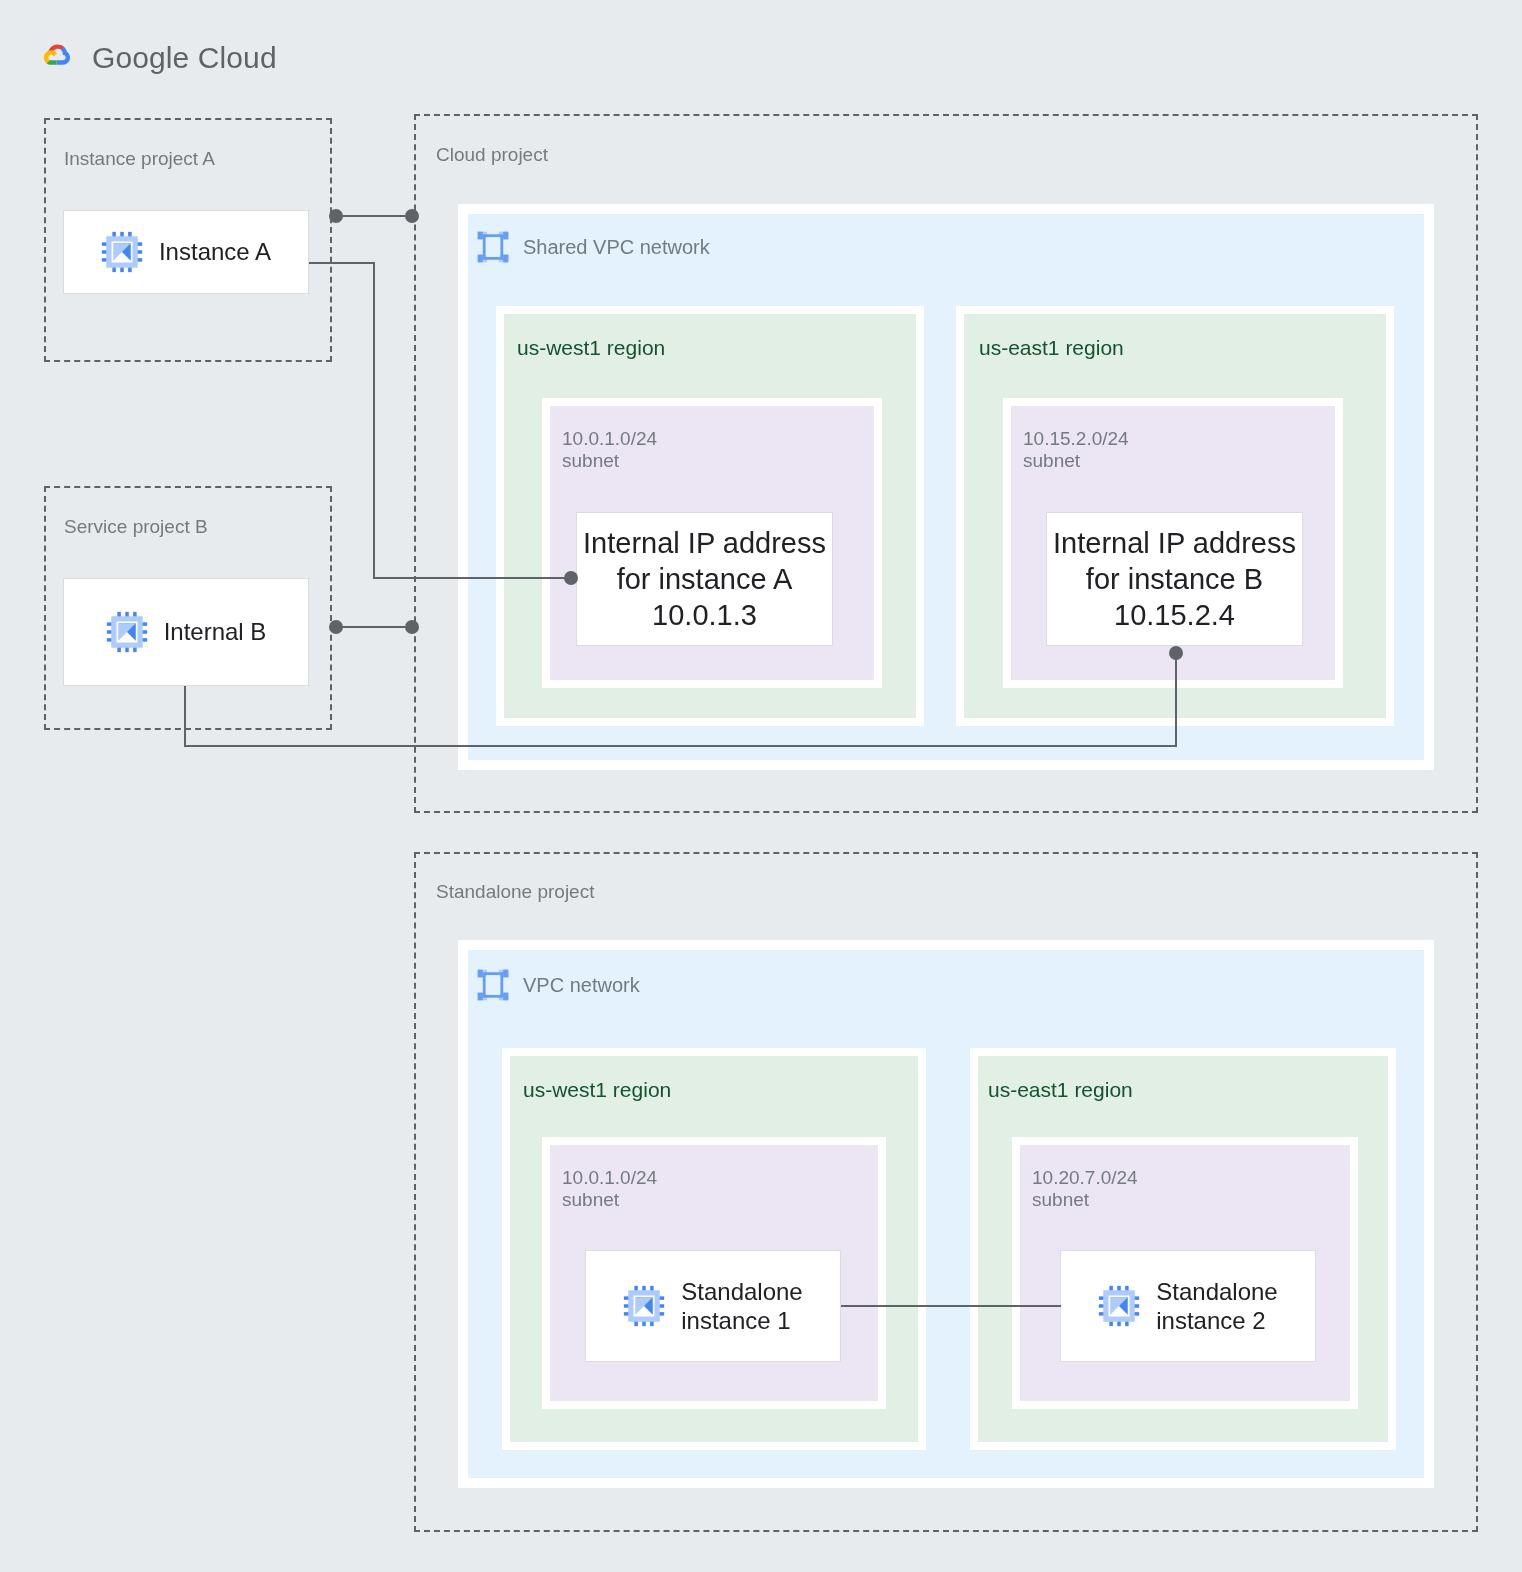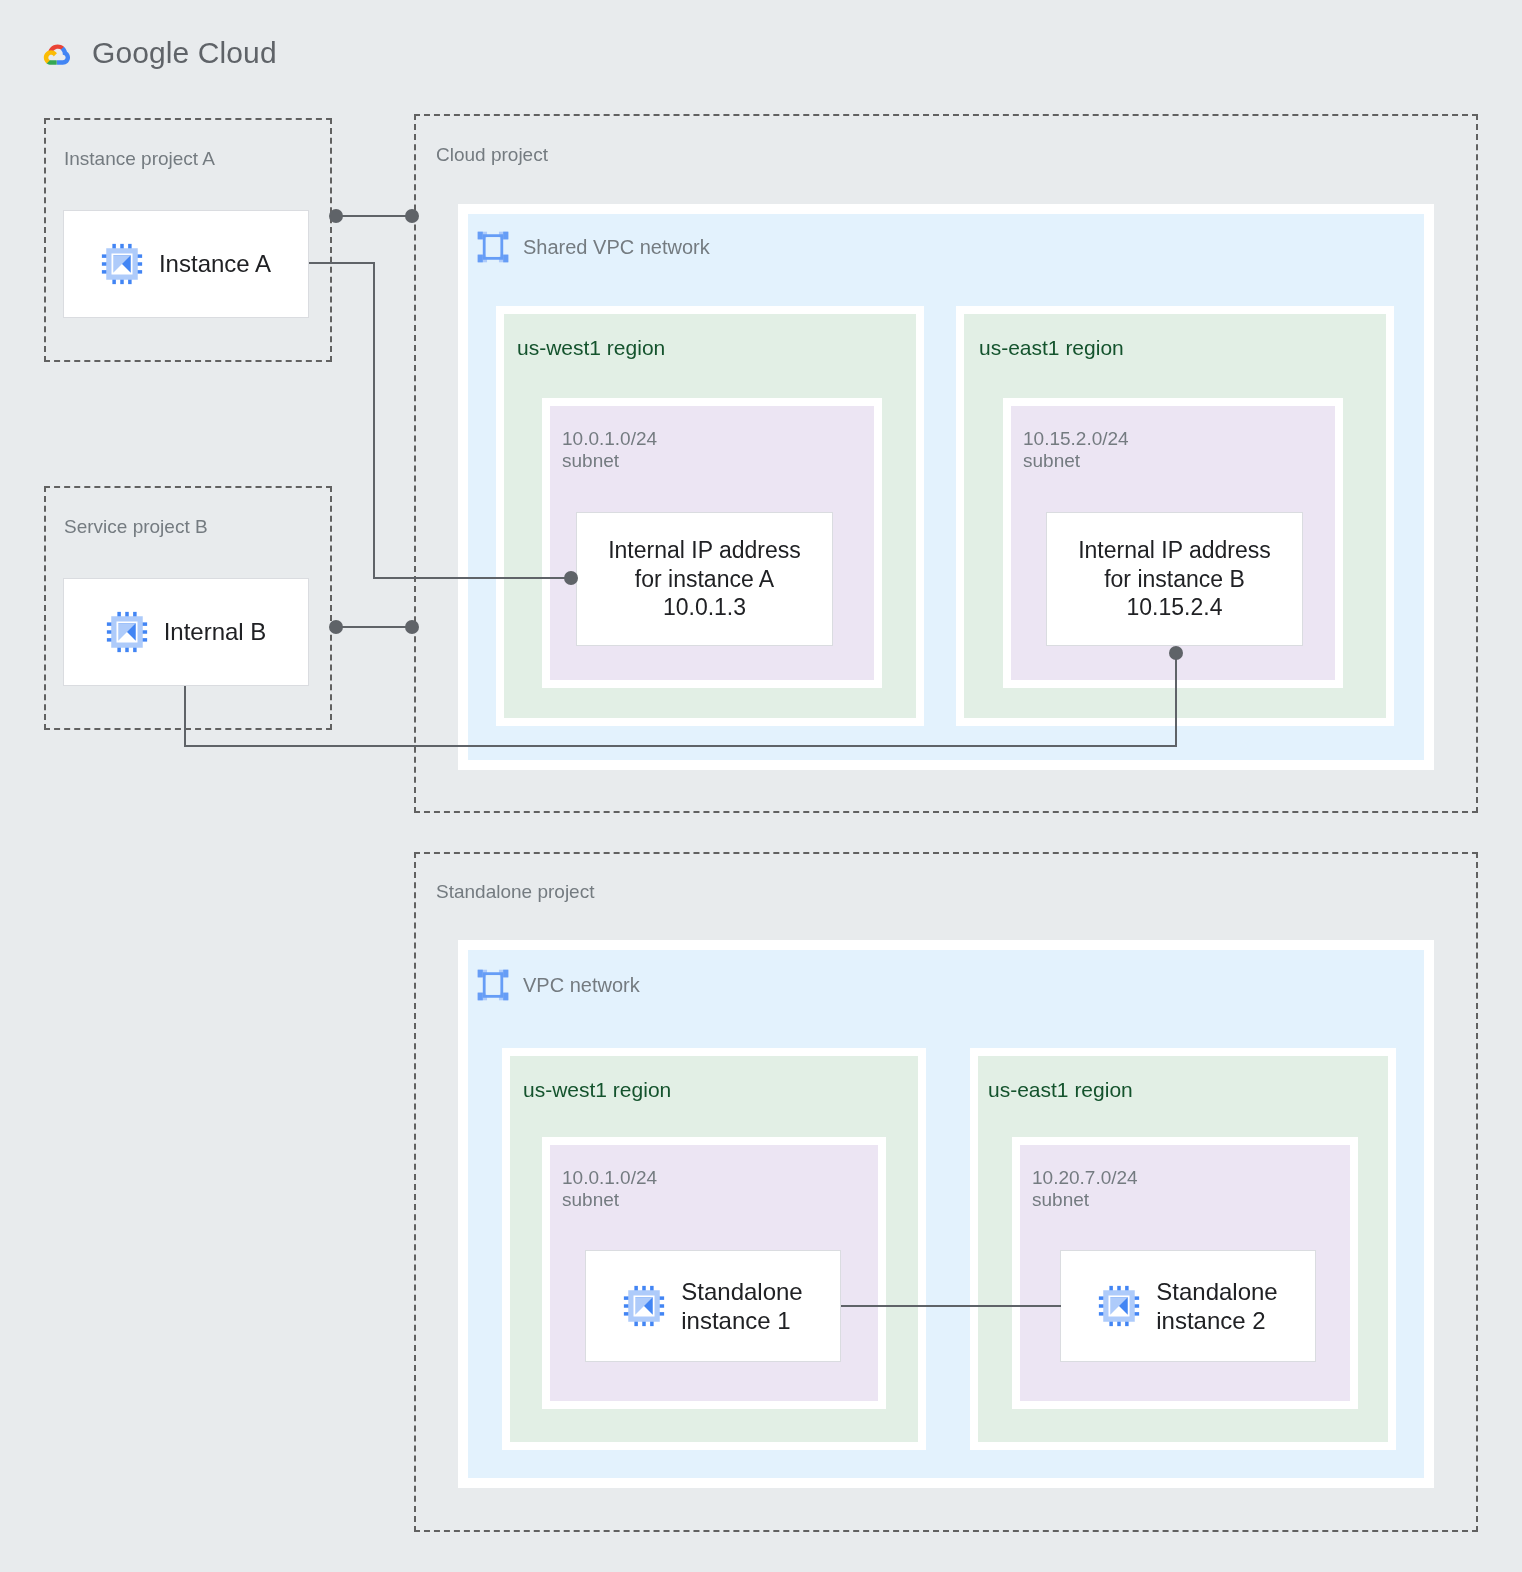--- a/index.html
+++ b/index.html
@@ -7,21 +7,21 @@
     width:1522px;height:1572px;
     background:#e8ebed;
     font-family:"Liberation Sans", sans-serif;
     position:relative;
     overflow:hidden;
     -webkit-font-smoothing:antialiased;
   }
   .abs{position:absolute;box-sizing:border-box;}
 
   
-  #logo-row{left:34px;top:36px;display:flex;gap:14px;}
+  #logo-row{left:34px;top:36px;display:flex;align-items:center;gap:14px;}
   #logo-mark{width:44px;height:44px;display:block;}
   #logo-text{font-size:30px;color:#5f6368;letter-spacing:.1px;white-space:nowrap;}
   #logo-text .lt-bold{color:#5f6368;}
 
   
   .dashed{
     border:2px dashed #616161;
     background:transparent;
   }
   .proj-label{
@@ -60,21 +60,21 @@
   }
 
   
   .nodebox{
     background:#ffffff;
     border:1px solid #dadce0;
     display:flex;align-items:center;justify-content:center;
   }
   .nodebox .nb-inner{display:flex;align-items:center;gap:16px;}
   .nb-label{font-size:24px;color:#202124;line-height:1.22;white-space:pre-line;}
-  .ipbox .nb-label{text-align:center;font-size:23px;line-height:1.25;}
+  .ipbox .nb-label{text-align:center;font-size:29px;line-height:1.25;}
 
   .chip-icon{width:42px;height:42px;display:block;flex:0 0 auto;}
   .vpc-icon{width:34px;height:34px;display:block;flex:0 0 auto;}
 
   
   .conn{position:absolute;background:#5f6368;}
   .conn-h{height:2px;}
   .conn-v{width:2px;}
   .dot{position:absolute;width:14px;height:14px;border-radius:50%;background:#5f6368;}
 </style>
@@ -87,21 +87,21 @@
     <path d="M36 17.1c-.6-2.1-1.8-4-3.4-5.4l-3.4 3.4c1.4 1.2 2.2 2.9 2.2 4.7v.6c1.7 0 3.1 1.4 3.1 3.1s-1.4 3-3.1 3h-6.1l-.6.6v3.7l.6.6h6.1c4.4 0 7.9-3.5 7.9-7.9 0-2.7-1.3-5.2-3.3-6.4z" fill="#4285F4"></path>
     <path d="M18.6 31.4h6.1v-4.9h-6.1c-.4 0-.9-.1-1.3-.3l-.9.3-2.5 2.4-.2.8c1.4 1.1 3.1 1.7 4.9 1.7z" fill="#34A853"></path>
     <path d="M18.6 15.6c-4.4 0-7.9 3.6-7.9 7.9 0 2.5 1.2 4.9 3.2 6.4l3.5-3.5c-1.5-.7-2.2-2.5-1.5-4.1.7-1.5 2.5-2.2 4.1-1.5.7.3 1.2.8 1.5 1.5l3.5-3.5c-1.5-2-3.8-3.2-6.4-3.2z" fill="#FBBC05"></path>
   </svg>
   <div id="logo-text"><span class="lt-bold">Google</span> <span>Cloud</span></div>
 </div>
 
 <div class="abs dashed" style="left:44px;top:118px;width:288px;height:244px;">
 </div>
 <div class="proj-label" style="left:64px;top:148px;">Instance project A</div>
-<div class="abs nodebox" style="left:63px;top:210px;width:246px;height:108px;">
+<div class="abs nodebox" style="left:63px;top:210px;width:246px;height:84px;">
   <div class="nb-inner">
     <svg class="chip-icon" viewBox="0 0 48 48">
       <g fill="#4285F4">
         <rect x="13" y="1" width="4" height="7"></rect>
           <rect x="22" y="1" width="4" height="7"></rect>
           <rect x="31" y="1" width="4" height="7"></rect>
         <rect x="13" y="40" width="4" height="7"></rect>
           <rect x="22" y="40" width="4" height="7"></rect>
           <rect x="31" y="40" width="4" height="7"></rect>
         <rect x="1" y="13" width="7" height="4"></rect>

